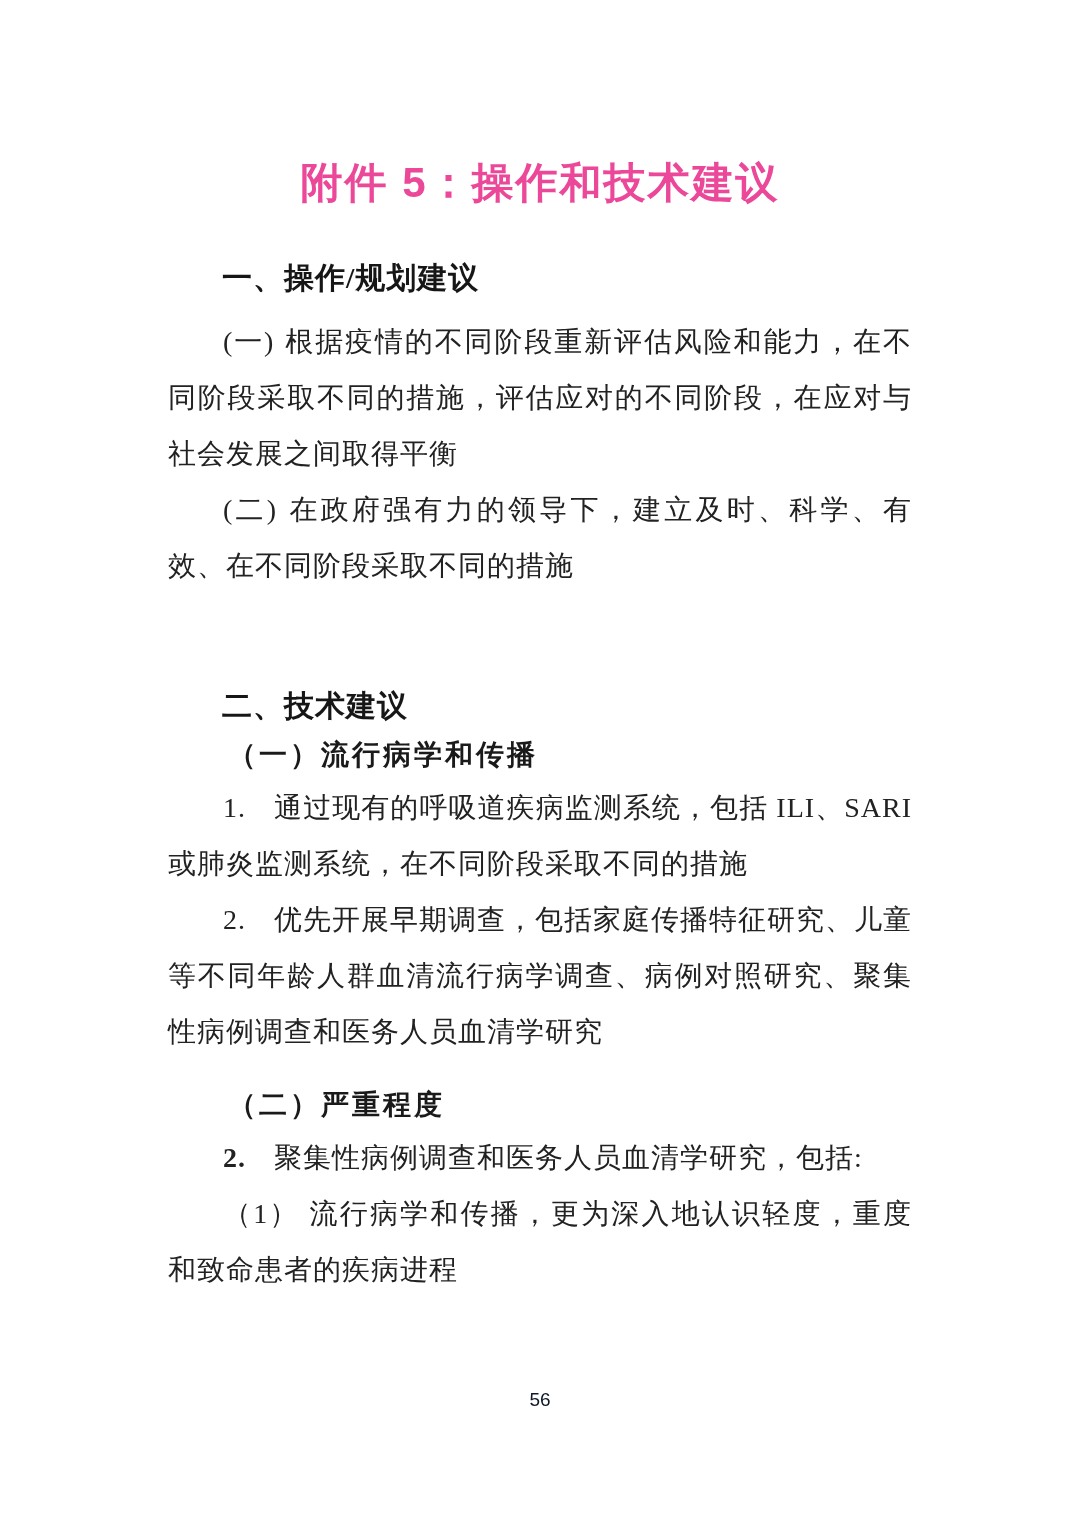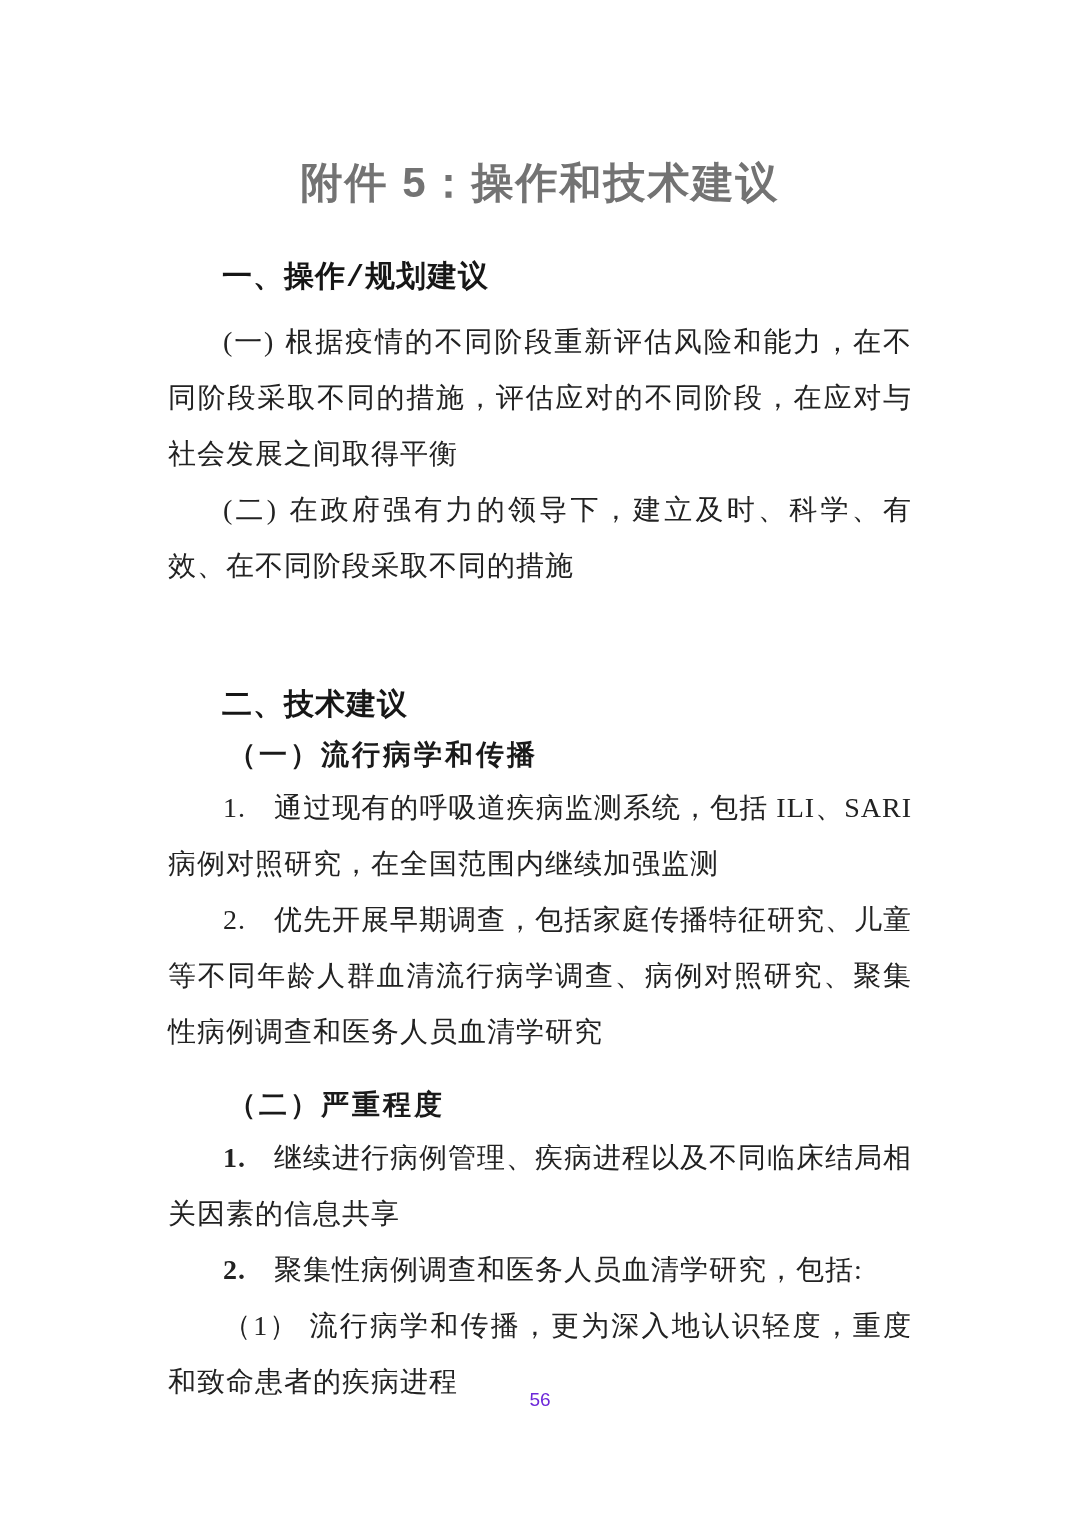--- a/index.html
+++ b/index.html
@@ -20,26 +20,26 @@
     overflow: hidden;
   }
   .doc-title {
     margin: 0;
     text-align: center;
     font-family: "Liberation Sans", "DejaVu Sans", sans-serif;
     font-weight: 700;
     font-size: 42px;
     line-height: 66px;
     letter-spacing: 2px;
-    color: #737373;
+    color: #ec4899;
   }
   .sec-heading {
     margin: 0;
     padding-left: 54px;
-    font-family: Liberation Mono, monospace;
+    font-family: Liberation Serif, serif;
     font-weight: 700;
     font-size: 30px;
     line-height: 48px;
     letter-spacing: 1px;
     color: #161616;
   }
   .sec-heading.first {
     margin-top: 38px;
   }
   .sec-heading.second {
@@ -81,47 +81,46 @@
   }
   .page-number {
     position: absolute;
     top: 1388px;
     left: 0;
     width: 100%;
     text-align: center;
     font-family: "Liberation Sans", "DejaVu Sans", sans-serif;
     font-size: 19px;
     line-height: 24px;
-    color: #6d28d9;
+    color: #0f172a;
   }
 </style>
 </head>
 <body>
 
 <div class="page">
 
   <h1 class="doc-title">附件 5：操作和技术建议</h1>
 
   <h2 class="sec-heading first">一、操作/规划建议</h2>
 
   <p class="para gap-top"><span class="marker">(一)</span><span>根据疫情的不同阶段重新评估风险和能力，在不同阶段采取不同的措施，评估应对的不同阶段，在应对与社会发展之间取得平衡</span></p>
 
   <p class="para"><span class="marker">(二)</span><span>在政府强有力的领导下，建立及时、科学、有效、在不同阶段采取不同的措施</span></p>
 
   <h2 class="sec-heading second">二、技术建议</h2>
 
   <h3 class="sub-heading">（一）流行病学和传播</h3>
 
-  <p class="para"><span class="marker num">1.</span><span>通过现有的呼吸道疾病监测系统，包括 ILI、SARI 病例对照研究，在全国范围内继续加强监测</span></p>
+  <p class="para"><span class="marker num">1.</span><span>通过现有的呼吸道疾病监测系统，包括 ILI、SARI 或肺炎监测系统，在不同阶段采取不同的措施</span></p>
 
   <p class="para"><span class="marker num">2.</span><span>优先开展早期调查，包括家庭传播特征研究、儿童等不同年龄人群血清流行病学调查、病例对照研究、聚集性病例调查和医务人员血清学研究</span></p>
 
   <h3 class="sub-heading gap-top">（二）严重程度</h3>
 
-  <p class="para"><span class="marker num bold">1.</span><span>继续进行病例管理、疾病进程以及不同临床结局相关因素的信息共享</span></p>
 
   <p class="para"><span class="marker num bold">2.</span><span>聚集性病例调查和医务人员血清学研究，包括:</span></p>
 
   <p class="para"><span class="marker">（1）</span><span>流行病学和传播，更为深入地认识轻度，重度和致命患者的疾病进程</span></p>
 
   <div class="page-number">56</div>
 
 </div>
 
 </body></html>

